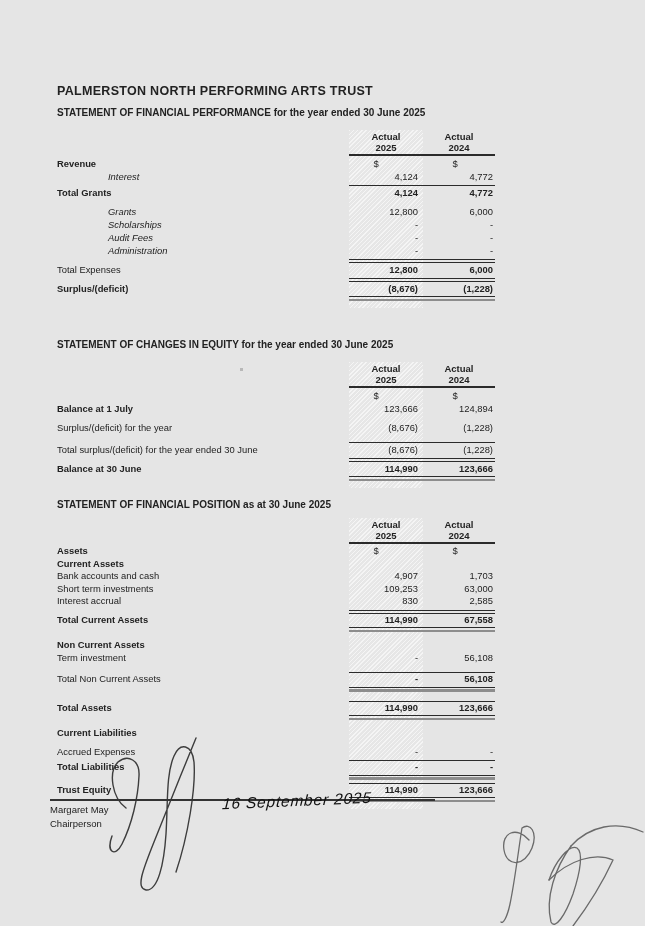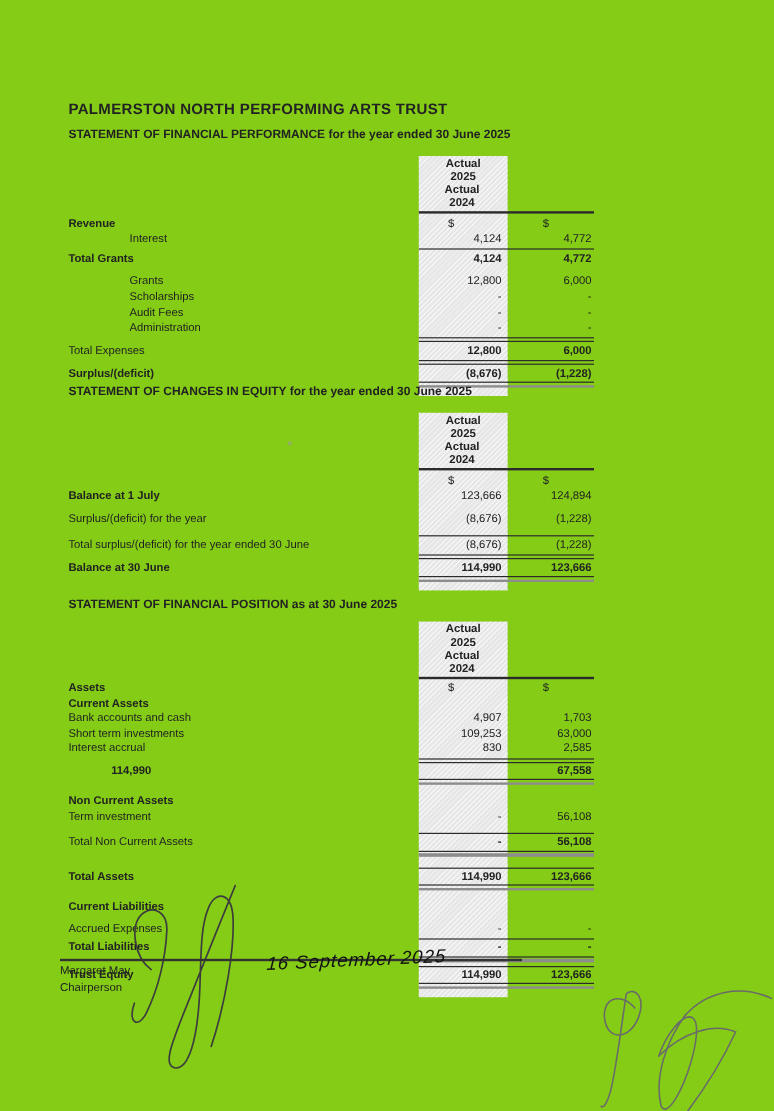--- a/index.html
+++ b/index.html
@@ -1,41 +1,41 @@
 <!DOCTYPE html>
 <html style="--ink: #222222; --rule: #2b2b2b; --heavy-rule-fill: #8d8d8d; --shade-2025-column: #ececec;"><head>
 <meta charset="utf-8">
 <style>
   html,body{margin:0;padding:0;background:#fff;}
   body{width:645px;height:926px;font-family:"Liberation Sans",sans-serif;color:var(--ink,#222);}
-  .sheet{position:relative;width:645px;height:926px;background:#84cc16;overflow:hidden;}
+  .sheet{position:relative;width:645px;height:926px;background:#e5e5e5;overflow:hidden;}
 
   .title{position:absolute;left:57px;top:84px;margin:0;font-size:12.5px;line-height:14px;
          font-weight:bold;letter-spacing:.3px;white-space:nowrap;}
 
   .stmt{position:absolute;left:57px;width:438px;}
-  #s1{top:107px;} #s2{top:321px;} #s3{top:478px;margin-top:21px;}
+  #s1{top:107px;} #s2{top:339px;} #s3{top:478px;margin-top:21px;}
   .stmt-heading{margin:0 0 12px 0;font-size:10px;line-height:12px;font-weight:bold;white-space:nowrap;}
   #s3 .stmt-heading{margin-bottom:8px;}
 
   .tbl{position:relative;}
   .tbl::before{content:"";position:absolute;left:292px;top:-1px;width:74px;height:calc(100% + 7px);
       background:var(--shade-2025-column,#ececec);
       background-image:repeating-linear-gradient(135deg,rgba(255,255,255,.45) 0 1px,rgba(0,0,0,.025) 1px 3px);}
   .tbl > *{position:relative;}
 
-  .thead{display:flex;margin-left:292px;width:146px;font-weight:bold;font-size:9.5px;line-height:11px;text-align:center;flex-direction:column;}
+  .thead{display:flex;margin-left:292px;width:146px;font-weight:bold;font-size:9.5px;line-height:11px;text-align:center;}
   .th{width:74px;} .th + .th{width:72px;}
   .th span{display:block;}
   .thead-rule{margin-left:292px;width:146px;height:2px;background:var(--rule,#2b2b2b);margin-top:1px;margin-bottom:1px;}
 
   .row{display:flex;height:13px;line-height:13px;font-size:9.4px;}
   #s3 .row{height:12.5px;line-height:12.5px;justify-content:space-between;}
   .lbl{flex:1;white-space:nowrap;}
-  .lbl.ind{padding-left:51px;}
+  .lbl.ind{padding-left:51px;font-style:italic;}
   .b{font-weight:bold;}
   .v{width:74px;text-align:right;padding-right:5px;box-sizing:border-box;}
   .v.v2{width:72px;padding-right:2px;}
   .v.cur{text-align:center;padding-right:20px;}
   .v.v2.cur{padding-right:8px;}
 
   .rule{margin-left:292px;width:146px;}
   .rule.single{height:1px;background:var(--rule,#2b2b2b);margin-top:2px;}
   .rule.double{height:4px;box-sizing:border-box;border-top:1px solid var(--rule,#2b2b2b);
                border-bottom:1px solid var(--rule,#2b2b2b);margin-top:2px;}
@@ -219,20 +219,21 @@
             <span class="v v1">109,253</span>
             <span class="v v2">63,000</span>
           </div>
           <div class="row">
             <span class="lbl">Interest accrual</span>
             <span class="v v1">830</span>
             <span class="v v2">2,585</span>
           </div>
           <div class="rule double"></div>
           <div class="row">
+            <span class="lbl b">Total Current Assets</span>
             <span class="v v1 b">114,990</span>
             <span class="v v2 b">67,558</span>
           </div>
           <div class="rule heavy"></div>
           <div class="blank"></div>
           <div class="row">
             <span class="lbl b">Non Current Assets</span>
             <span class="v v1"></span>
             <span class="v v2"></span>
           </div>

